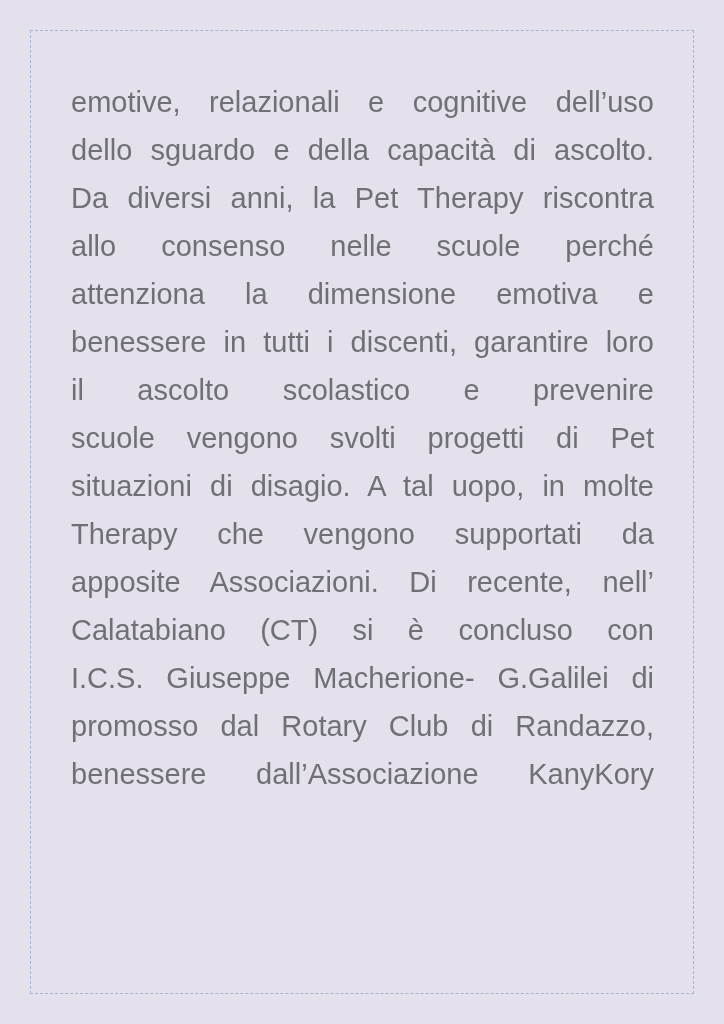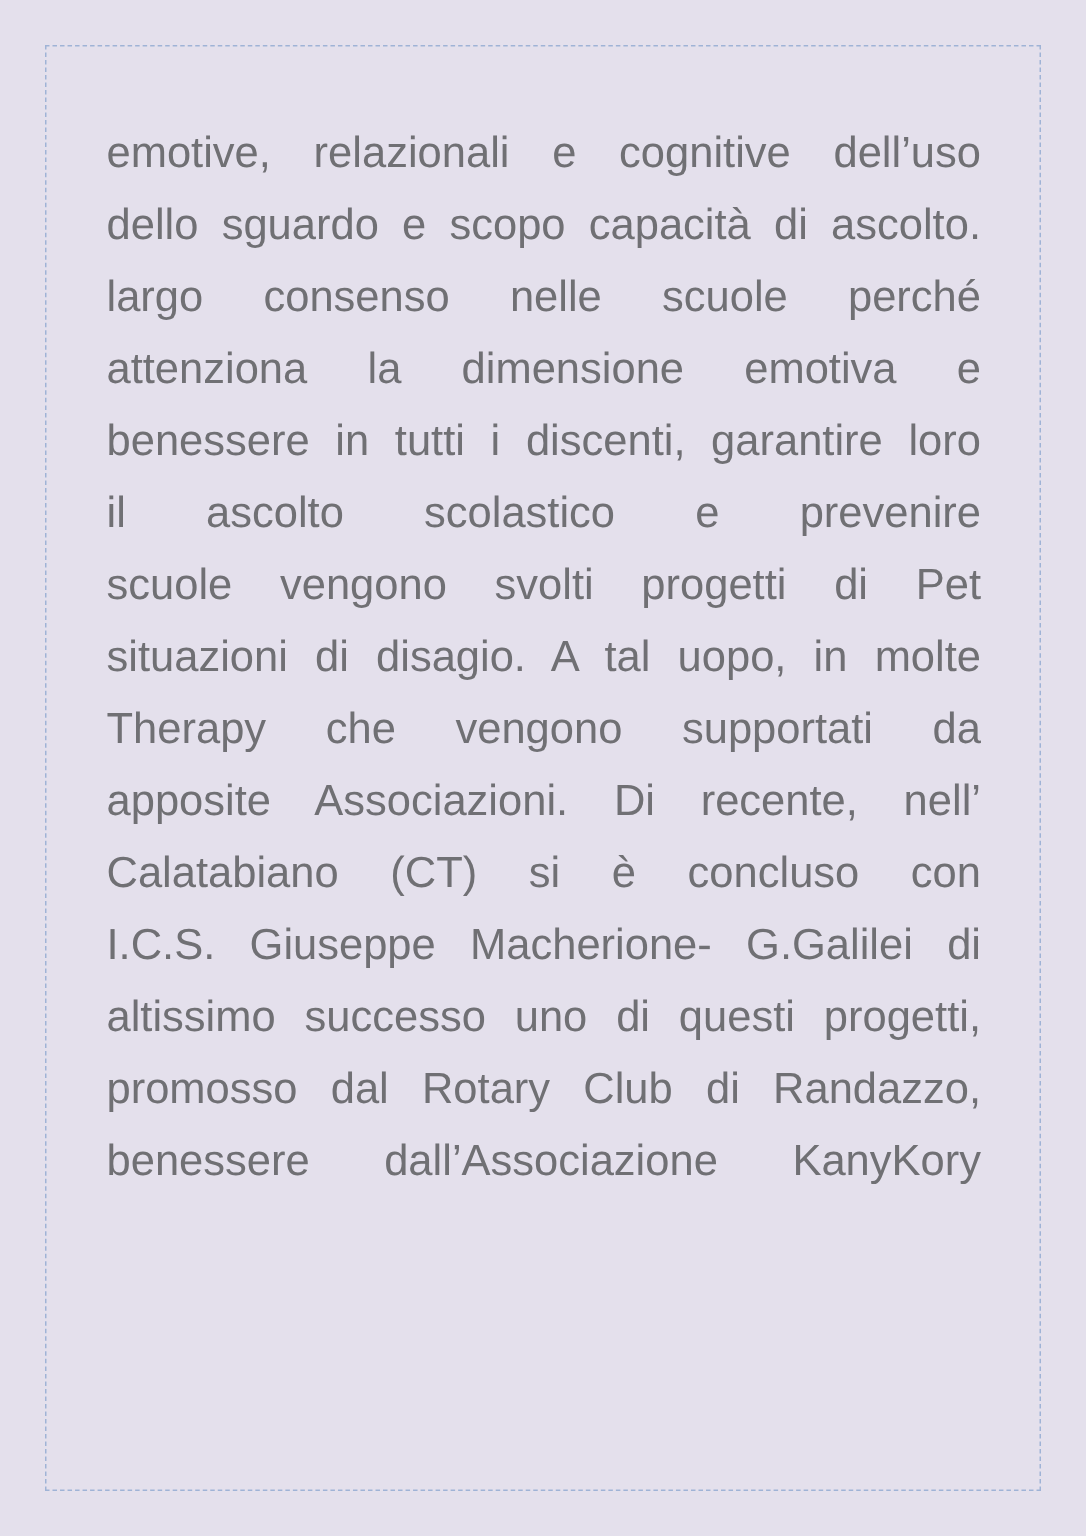--- a/index.html
+++ b/index.html
@@ -33,27 +33,27 @@
     height: 48px;
   }
 </style>
 </head>
 <body>
 
 <div class="frame"></div>
 
 <div class="text">
   <span class="line">emotive, relazionali e cognitive dell’uso</span>
-  <span class="line">dello sguardo e scopo capacità di ascolto.</span>
-  <span class="line">largo consenso nelle scuole perché</span>
+  <span class="line">dello sguardo e della capacità di ascolto.</span>
+  <span class="line">Da diversi anni, la Pet Therapy riscontra</span>
+  <span class="line">allo consenso nelle scuole perché</span>
   <span class="line">attenziona la dimensione emotiva e</span>
   <span class="line">benessere in tutti i discenti, garantire loro</span>
   <span class="line">il ascolto scolastico e prevenire</span>
   <span class="line">scuole vengono svolti progetti di Pet</span>
   <span class="line">situazioni di disagio. A tal uopo, in molte</span>
   <span class="line">Therapy che vengono supportati da</span>
   <span class="line">apposite Associazioni. Di recente, nell’</span>
   <span class="line">Calatabiano (CT) si è concluso con</span>
   <span class="line">I.C.S.  Giuseppe Macherione- G.Galilei di</span>
-  <span class="line">altissimo successo uno di questi progetti,</span>
   <span class="line">promosso dal Rotary Club di Randazzo,</span>
   <span class="line">benessere dall’Associazione KanyKory</span>
 </div>
 
 </body></html>

